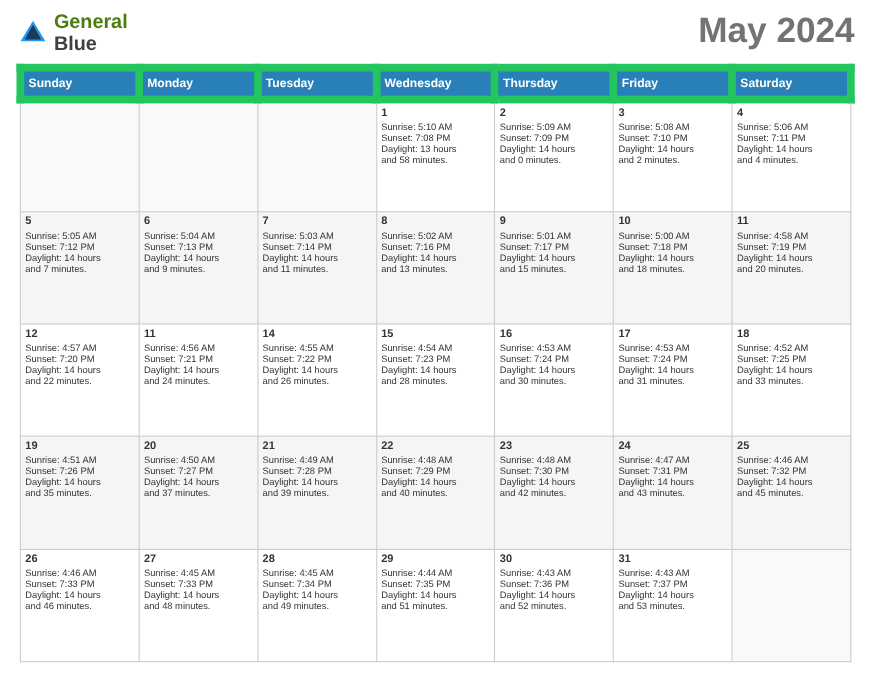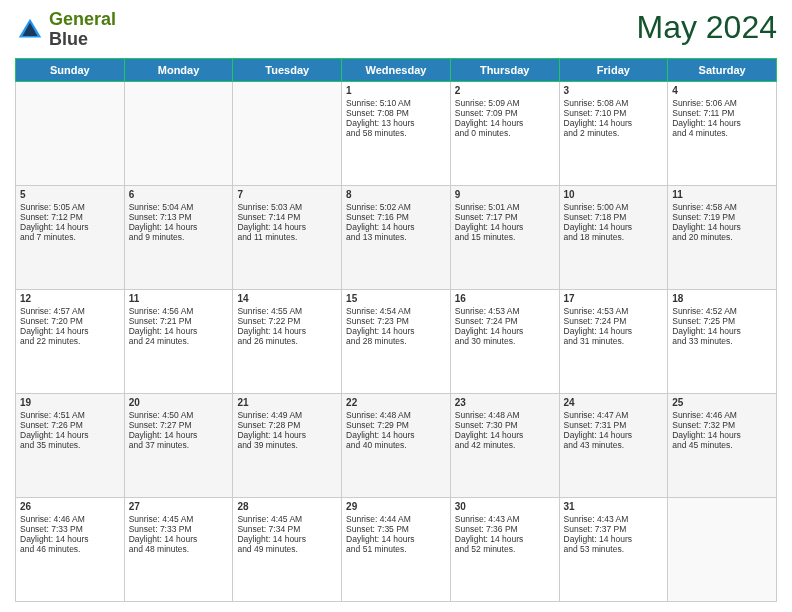--- a/index.html
+++ b/index.html
@@ -39,22 +39,22 @@
     }
     .logo-icon {
       width: 30px;
       height: 30px;
     }
     .title-block {
       text-align: right;
     }
     .month-title {
       font-size: 32px;
-      font-weight: normal;
-      color: #14532d;
+      font-weight: bold;
+      color: #737373;
       line-height: 1.1;
     }
     .location {
       font-size: 14px;
       color: #333;
     }
     .calendar {
       flex: 1;
       display: flex;
       flex-direction: column;
@@ -64,22 +64,22 @@
       border-collapse: collapse;
       flex: 1;
       table-layout: fixed;
     }
     thead tr th {
       background: #2980b9;
       color: #fff;
       font-size: 11px;
       font-weight: bold;
       padding: 5px 4px;
-      text-align: center;
-      border: 1px solid #22c55e;
+      text-align: left;
+      border: 7px solid #22c55e;
     }
     tbody tr td {
       border: 1px solid #ccc;
       vertical-align: top;
       padding: 3px 4px;
       font-size: 8.5px;
       color: #333;
       height: 88px;
       background: #fff;
     }

